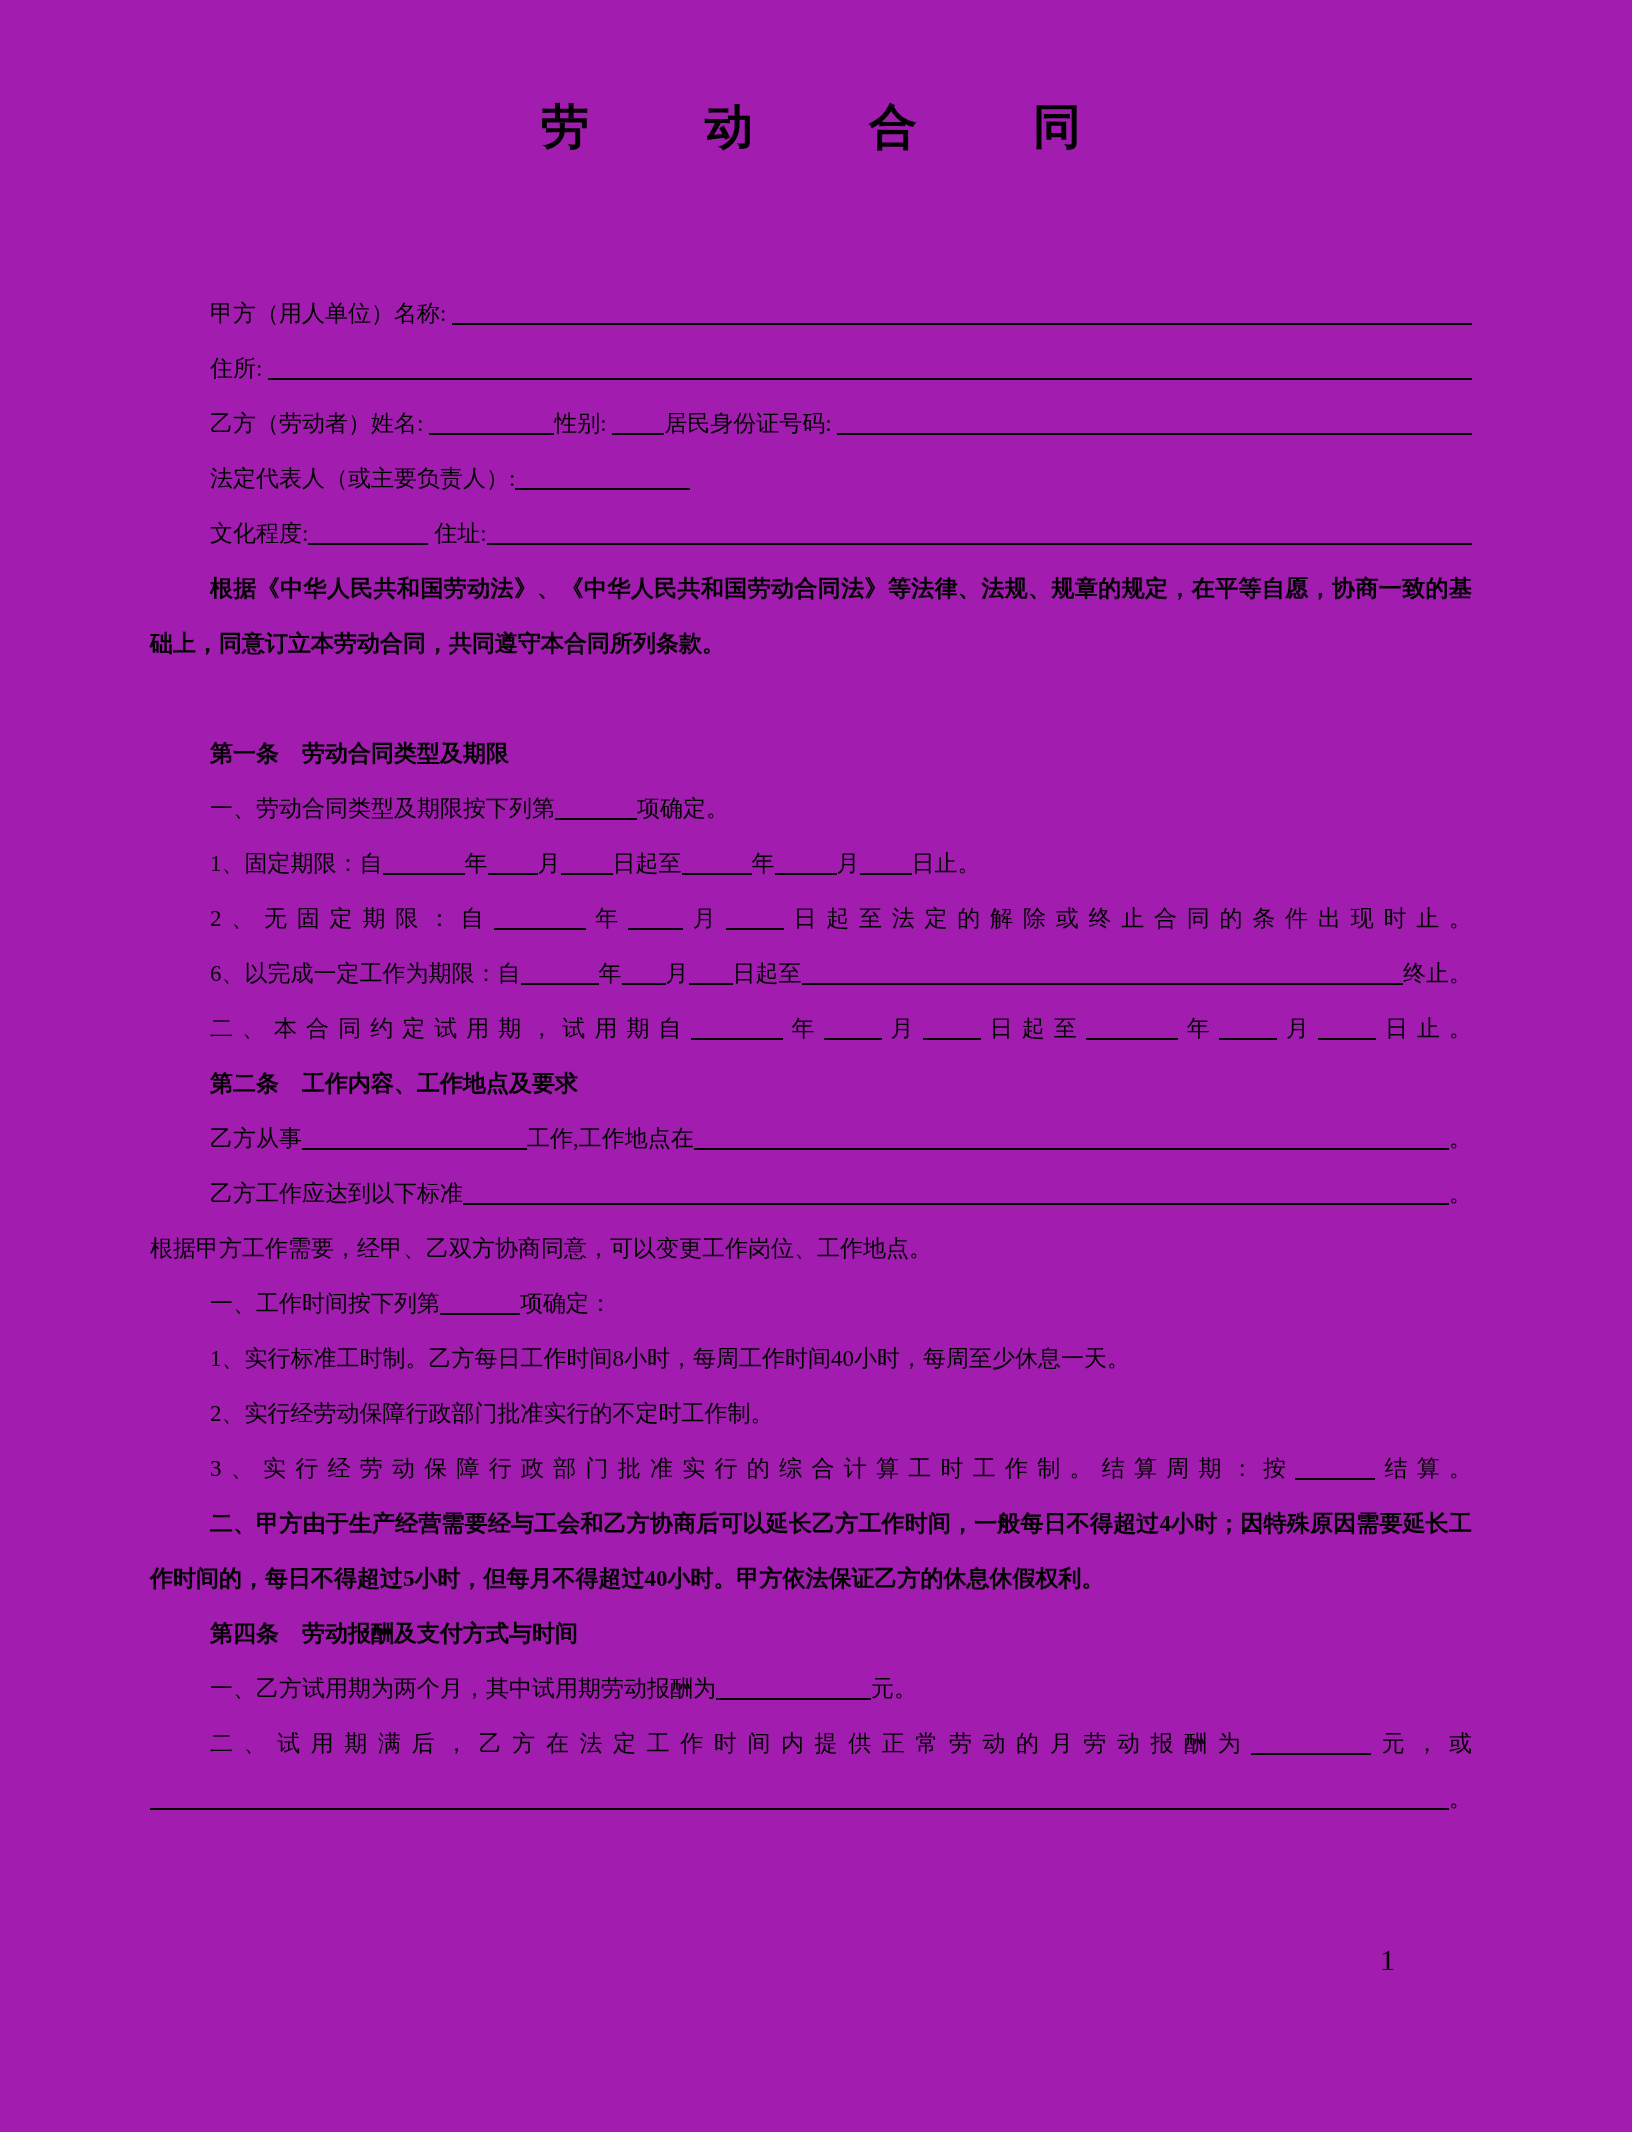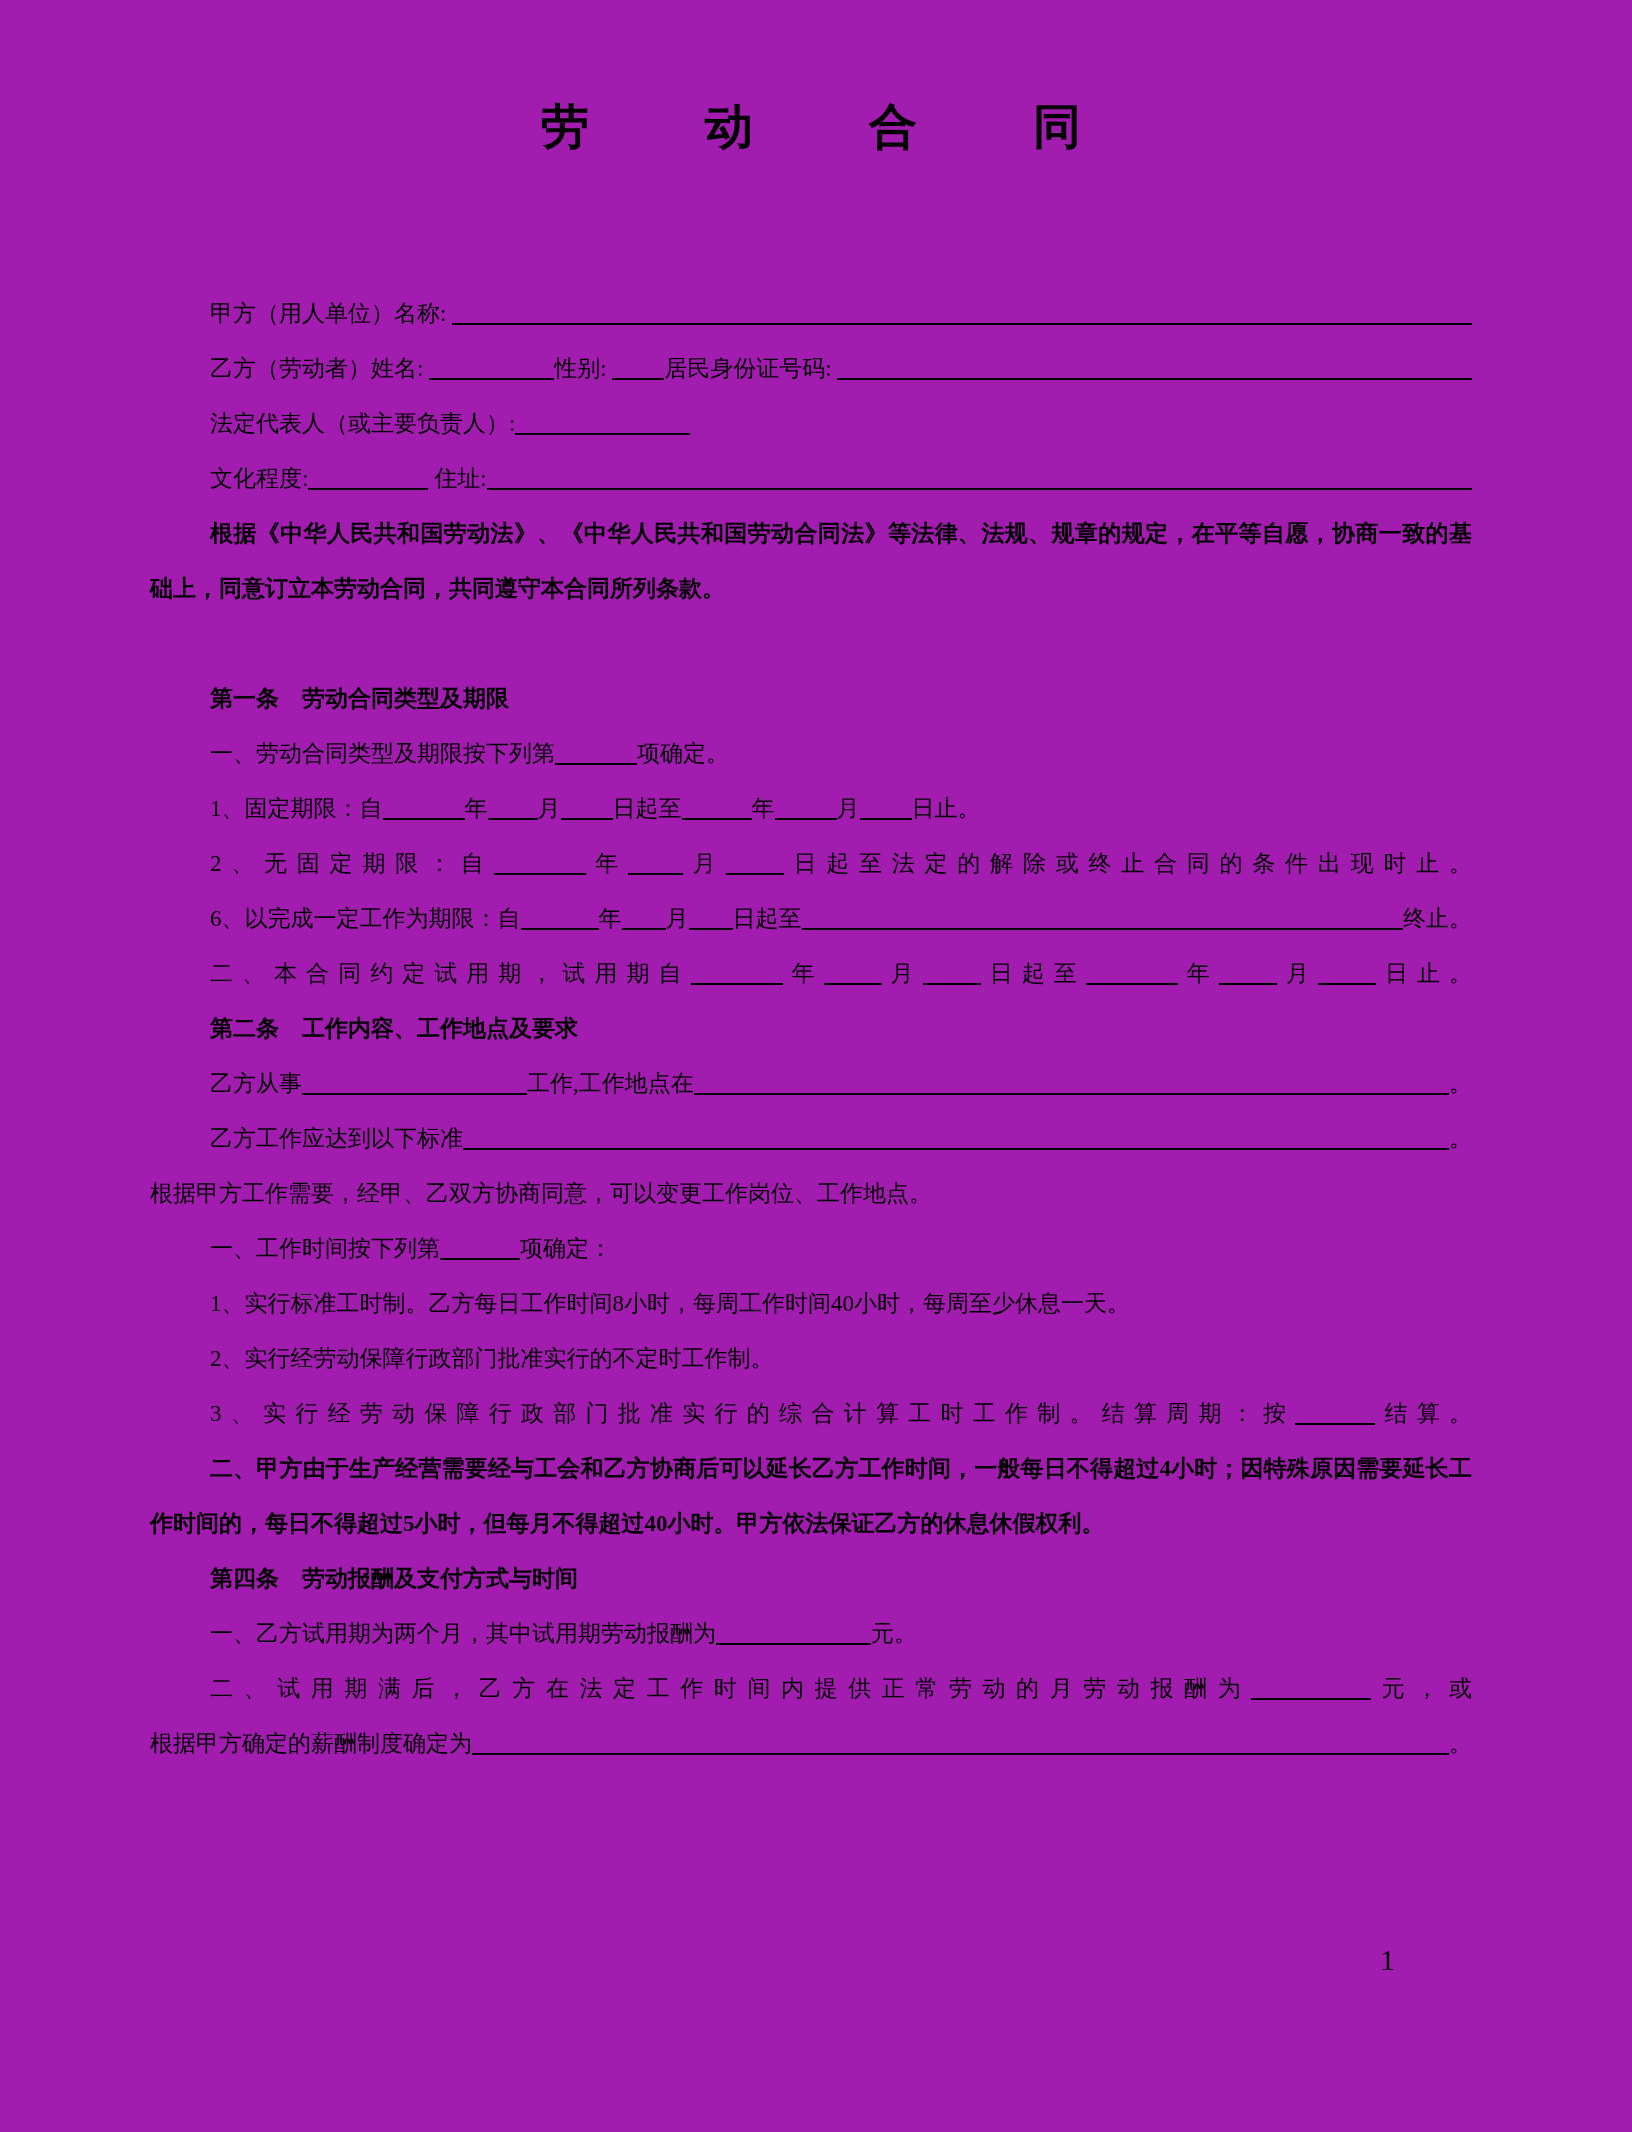--- a/index.html
+++ b/index.html
@@ -51,20 +51,21 @@
     font-size:30px;line-height:40px;
   }
 </style>
 </head>
 <body>
 
 <div class="page">
   <h1 class="title">劳 动 合 同</h1>
   <div class="doc" id="doc-body">
       <div class="line indent"><span class="seg">甲方（用人单位）名称: </span><span class="blank fill"></span></div>
+      <div class="line indent"><span class="seg">住所: </span><span class="blank fill"></span></div>
       <div class="line indent"><span class="seg">乙方（劳动者）姓名: </span><span class="blank" style="width: 125px;"></span><span class="seg">性别: </span><span class="blank" style="width: 52px;"></span><span class="seg">居民身份证号码: </span><span class="blank fill"></span></div>
       <div class="line indent"><span class="seg">法定代表人（或主要负责人）:</span><span class="blank" style="width: 175px;"></span></div>
       <div class="line indent"><span class="seg">文化程度:</span><span class="blank" style="width: 120px;"></span><span class="seg"> 住址:</span><span class="blank fill"></span></div>
       <div class="para">根据《中华人民共和国劳动法》、《中华人民共和国劳动合同法》等法律、法规、规章的规定，在平等自愿，协商一致的基础上，同意订立本劳动合同，共同遵守本合同所列条款。</div>
       <div class="spacer"></div>
       <div class="heading">第一条　劳动合同类型及期限</div>
       <div class="line indent"><span class="seg">一、劳动合同类型及期限按下列第</span><span class="blank" style="width: 82px;"></span><span class="seg">项确定。</span></div>
       <div class="line indent"><span class="seg">1、固定期限：自</span><span class="blank" style="width: 82px;"></span><span class="seg">年</span><span class="blank" style="width: 50px;"></span><span class="seg">月</span><span class="blank" style="width: 52px;"></span><span class="seg">日起至</span><span class="blank" style="width: 70px;"></span><span class="seg">年</span><span class="blank" style="width: 62px;"></span><span class="seg">月</span><span class="blank" style="width: 52px;"></span><span class="seg">日止。</span></div>
       <div class="line indent stretch"><span class="seg">2、无固定期限：自</span><span class="blank" style="width: 92px;"></span><span class="seg">年</span><span class="blank" style="width: 55px;"></span><span class="seg">月</span><span class="blank" style="width: 58px;"></span><span class="seg">日起至法定的解除或终止合同的条件出现时止。</span></div>
       <div class="line indent"><span class="seg">6、以完成一定工作为期限：自</span><span class="blank" style="width: 78px;"></span><span class="seg">年</span><span class="blank" style="width: 44px;"></span><span class="seg">月</span><span class="blank" style="width: 44px;"></span><span class="seg">日起至</span><span class="blank fill"></span><span class="seg">终止。</span></div>
@@ -74,16 +75,16 @@
       <div class="line indent"><span class="seg">乙方工作应达到以下标准</span><span class="blank fill"></span><span class="seg">。</span></div>
       <div class="line"><span class="seg">根据甲方工作需要，经甲、乙双方协商同意，可以变更工作岗位、工作地点。</span></div>
       <div class="line indent"><span class="seg">一、工作时间按下列第</span><span class="blank" style="width: 80px;"></span><span class="seg">项确定：</span></div>
       <div class="line indent"><span class="seg">1、实行标准工时制。乙方每日工作时间8小时，每周工作时间40小时，每周至少休息一天。</span></div>
       <div class="line indent"><span class="seg">2、实行经劳动保障行政部门批准实行的不定时工作制。</span></div>
       <div class="line indent stretch"><span class="seg">3、实行经劳动保障行政部门批准实行的综合计算工时工作制。结算周期：按</span><span class="blank" style="width: 80px;"></span><span class="seg">结算。</span></div>
       <div class="para">二、甲方由于生产经营需要经与工会和乙方协商后可以延长乙方工作时间，一般每日不得超过4小时；因特殊原因需要延长工作时间的，每日不得超过5小时，但每月不得超过40小时。甲方依法保证乙方的休息休假权利。</div>
       <div class="heading">第四条　劳动报酬及支付方式与时间</div>
       <div class="line indent"><span class="seg">一、乙方试用期为两个月，其中试用期劳动报酬为</span><span class="blank" style="width: 155px;"></span><span class="seg">元。</span></div>
       <div class="line indent stretch"><span class="seg">二、试用期满后，乙方在法定工作时间内提供正常劳动的月劳动报酬为</span><span class="blank" style="width: 120px;"></span><span class="seg">元，或</span></div>
-      <div class="line"><span class="seg">根据甲方确定的薪酬制度确定为</span><span class="blank fill"></span><span class="seg">。</span></div>
+      <div class="line"><span class="blank fill"></span><span class="seg">。</span></div>
     </div>
   <div class="page-num">1</div>
 </div>
 
 </body></html>

